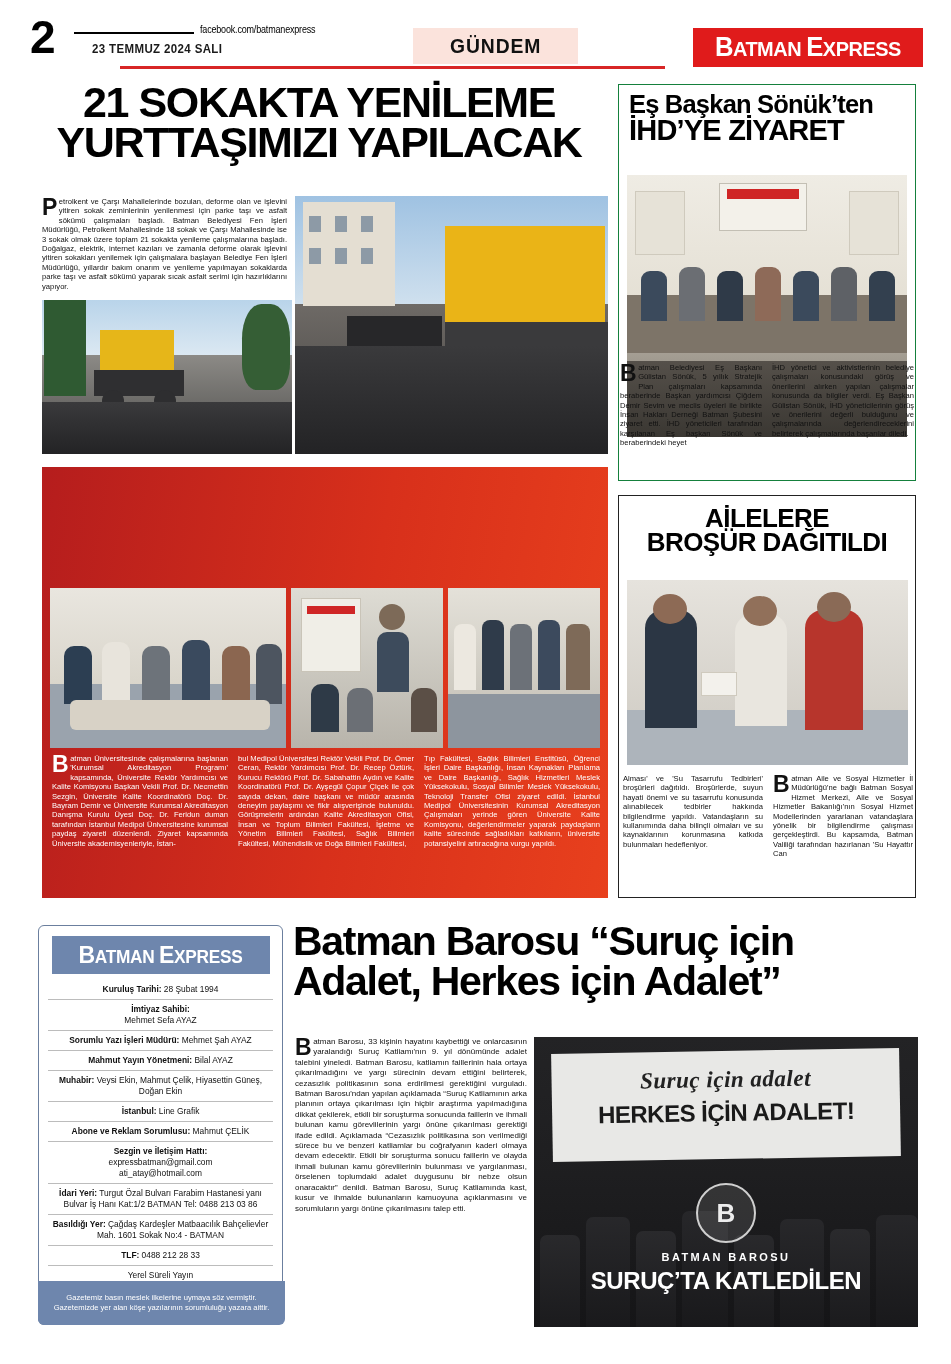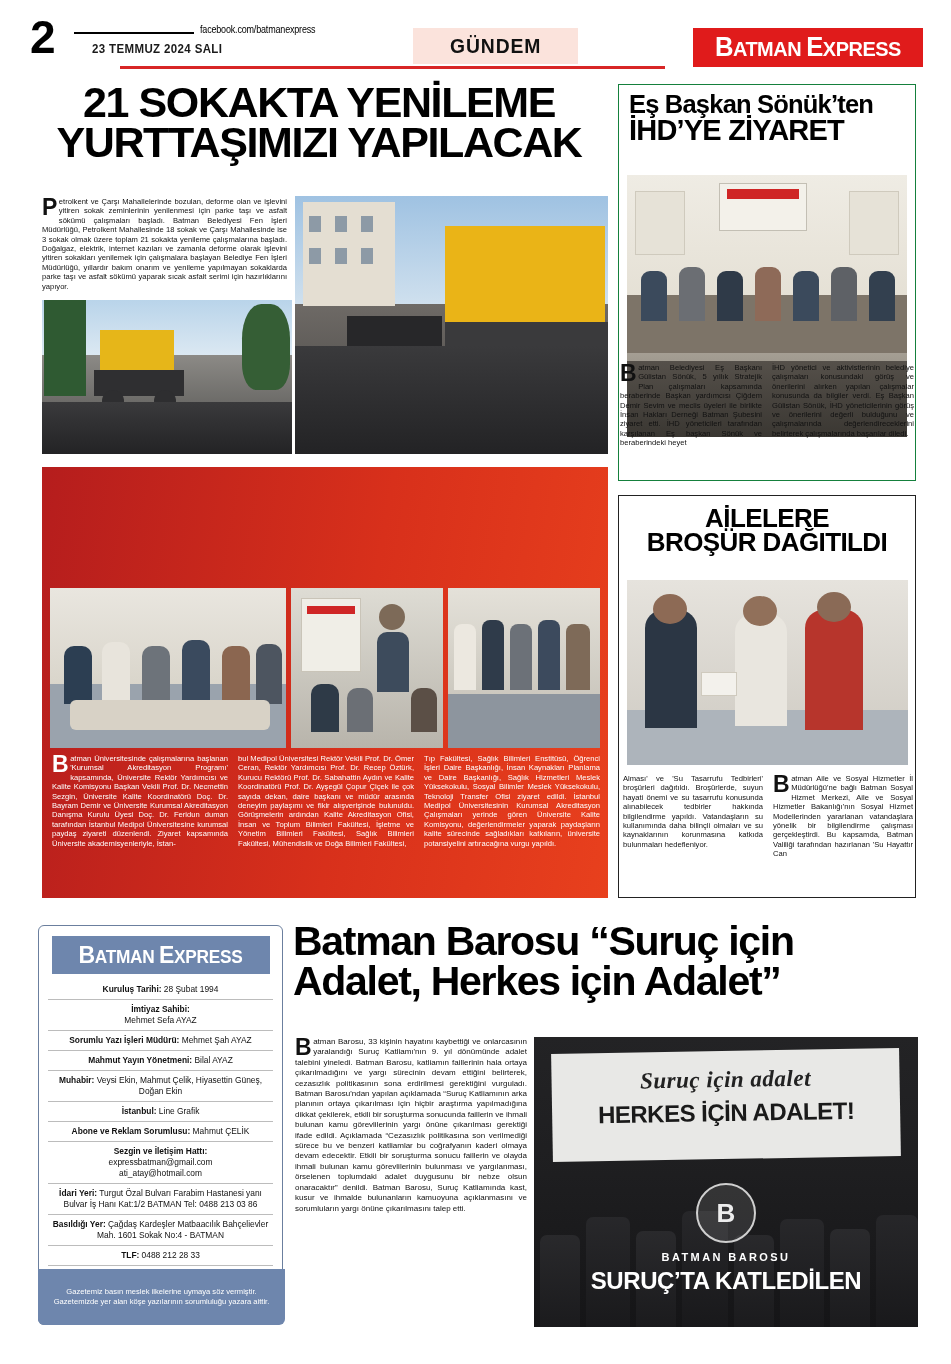--- a/index.html
+++ b/index.html
@@ -146,21 +146,21 @@
   .imp-logo span .sm { font-size:18px; }
   .imp-row {
     text-align:center; font-size:8.4px; color:#111; line-height:11px;
     padding:4px 2px 4px 2px; border-bottom:1px solid #bcbcbc;
   }
   .imp-row:last-of-type { border-bottom:none; }
   .imp-row b { font-weight:bold; }
   .imp-note {
     position:absolute; left:-1px; bottom:-1px; width:247px;
     background:#6e86ad; color:#fff; font-size:7.6px; line-height:10px;
-    text-align:center; padding:18px 6px; border-radius:0 0 6px 6px;
+    text-align:center; padding:12px 6px; border-radius:0 0 6px 6px;
   }
 
   
   .art5 { position:absolute; left:293px; top:922px; width:625px; }
   .art5 .hl { font-size:41px; letter-spacing:-1.3px; line-height:0.97; }
   .art5-text { position:absolute; left:295px; top:1037px; width:232px; }
   .art5-photo {
     position:absolute; left:534px; top:1037px; width:384px; height:290px;
     overflow:hidden; background:#2b2b2d;
   }

